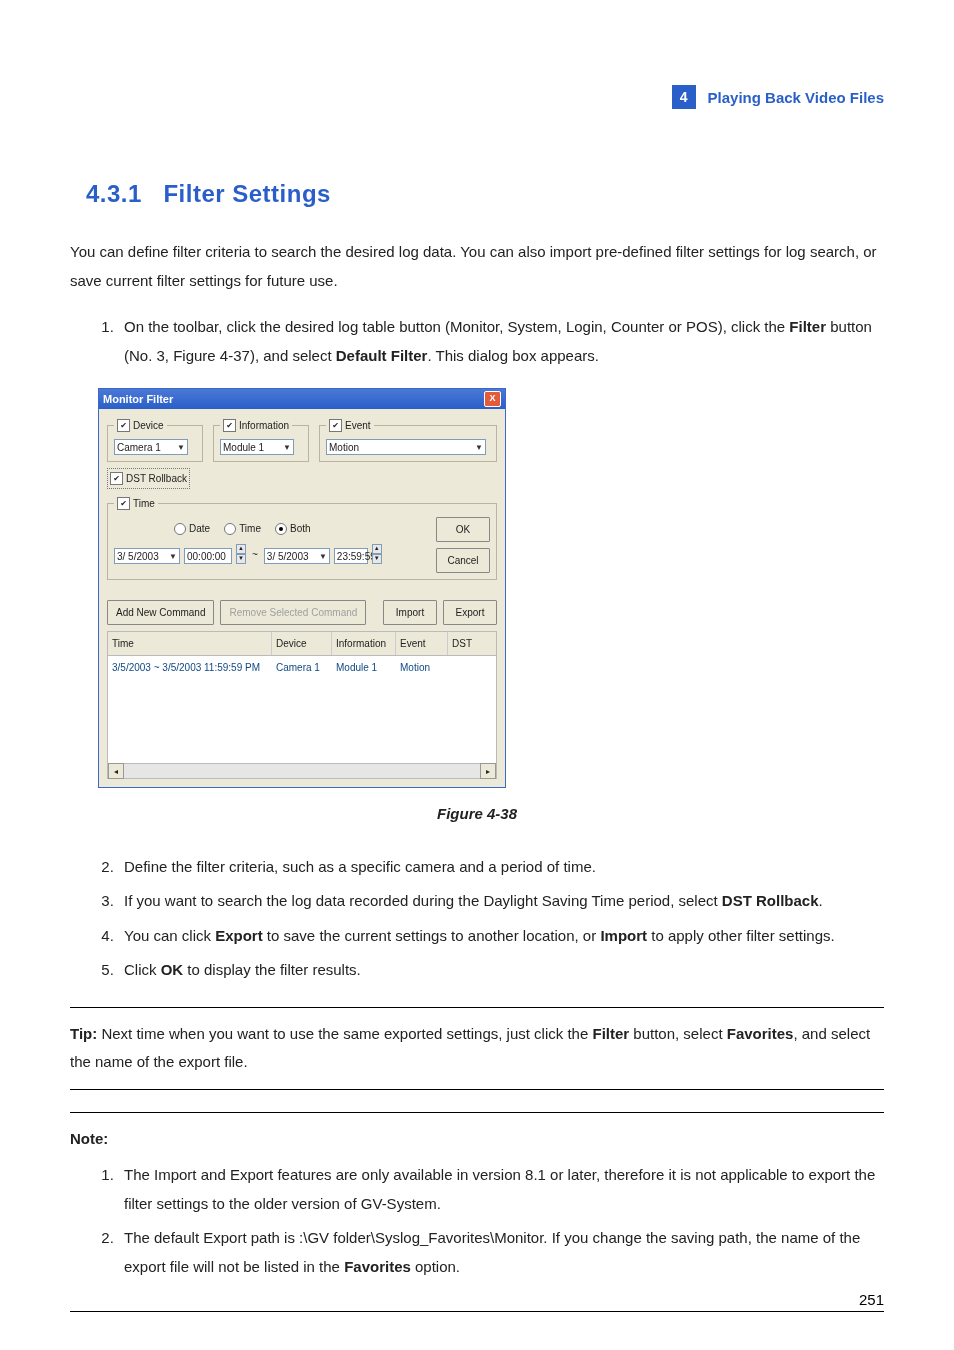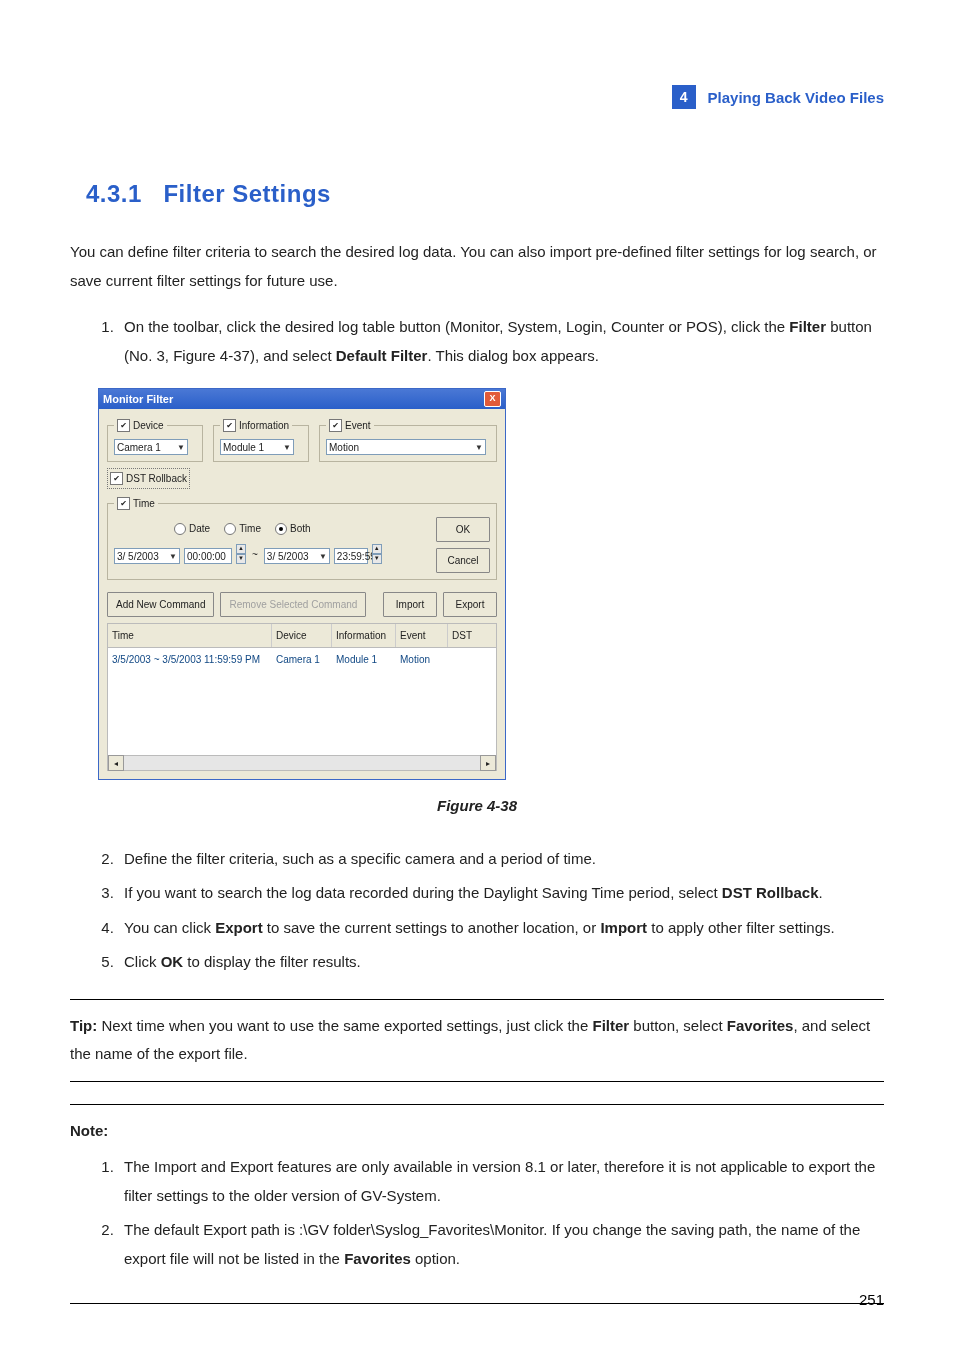--- a/index.html
+++ b/index.html
@@ -27,21 +27,21 @@
 .btn{border:1px solid #888;background:#ece9d8;font-size:10px;padding:2px 8px;min-width:54px;text-align:center;box-sizing:border-box;border-radius:1px}
 .btn.disabled{color:#a0a0a0}
 .fs-time{margin-top:4px}
 .time-opts{display:flex;align-items:center;gap:14px;margin:2px 0 6px 60px;font-size:10px}
 .radio{width:10px;height:10px;border:1px solid #777;border-radius:50%;background:#fff;display:inline-flex;align-items:center;justify-content:center}
 .radio.on::after{content:"";width:4px;height:4px;background:#000;border-radius:50%}
 .time-row{display:flex;align-items:flex-end;gap:4px}
 .spin{width:10px;display:flex;flex-direction:column}
 .spin span{height:8px;border:1px solid #7f9db9;background:#e8e8e8;font-size:6px;text-align:center;line-height:6px}
 .tilde{font-size:10px;padding:0 2px}
-.cmdrow{display:flex;gap:6px;margin-top:12px;align-items:center}
+.cmdrow{display:flex;gap:6px;margin-top:20px;align-items:center}
 .table{margin-top:6px;border:1px solid #bbb;background:#fff}
 .thead{display:flex;background:#ece9d8;border-bottom:1px solid #bbb}
 .th{font-size:10px;padding:2px 4px;border-right:1px solid #ccc;box-sizing:border-box}
 .trow{display:flex}
 .td{font-size:10px;padding:2px 4px;color:#114884;box-sizing:border-box}
 .tbody{height:107px}
 .scroll{display:flex;align-items:center;background:#e6e6e6;border-top:1px solid #bbb;height:14px}
 .sbtn{width:14px;height:14px;border:1px solid #999;background:#ece9d8;display:flex;align-items:center;justify-content:center;font-size:8px}
 .noteline{font-size:10px;padding:4px 0 2px 0}
 .caption{text-align:center;font-style:italic;font-weight:bold;font-size:15px;margin:12px 0 24px 0}

